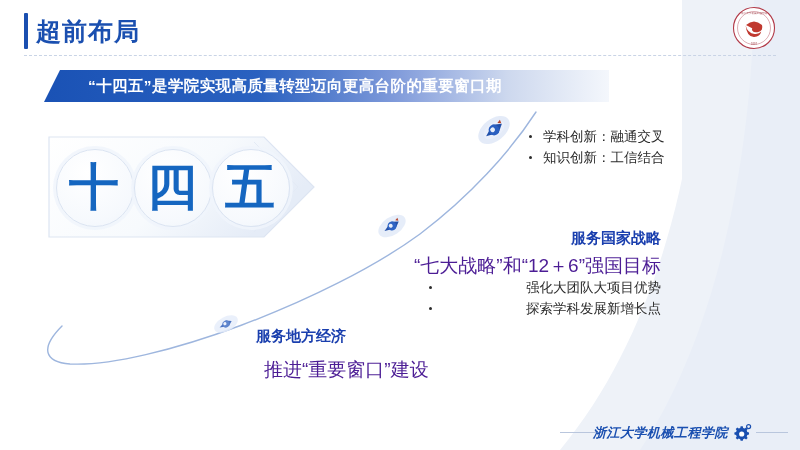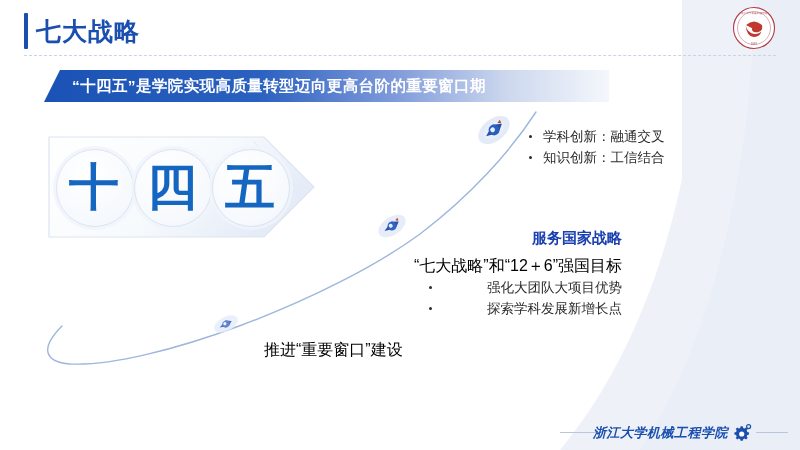--- a/index.html
+++ b/index.html
@@ -70,21 +70,21 @@
     left: 44px; top: 70px;
     width: 565px; height: 32px;
   }
   .banner-shape {
     position: absolute;
     left: 0; top: 0;
     width: 565px; height: 32px;
   }
   .banner-text {
     position: absolute;
-    left: 28px; top: 0;
+    left: 44px; top: 0;
     height: 32px;
     line-height: 32px;
     font-size: 15.5px;
     font-weight: bold;
     color: #ffffff;
     letter-spacing: 0.4px;
     white-space: nowrap;
   }
 
   
@@ -121,22 +121,22 @@
   
   .milestone { position: absolute; }
   .ms-head {
     font-size: 15px;
     font-weight: bold;
     color: #1a3fae;
     white-space: nowrap;
     line-height: 20px;
   }
   .ms-lead {
-    font-size: 16px;
-    color: #000000;
+    font-size: 19px;
+    color: #4c1d95;
     white-space: nowrap;
     line-height: 21px;
   }
   .ms-list {
     margin: 0; padding: 0;
     list-style: none;
   }
   .ms-list li {
     position: relative;
     padding-left: 17px;
@@ -208,21 +208,21 @@
 
 <div id="slide">
 
   <div class="bg-rightband"></div>
   <svg class="bg-curve-right" viewBox="0 0 800 450" preserveAspectRatio="none">
     <path d="M 800 0 L 800 450 L 560 450 C 660 330 700 150 702 0 Z" fill="#eef2f8"></path>
     <path d="M 800 0 L 800 450 L 640 450 C 720 330 752 150 754 0 Z" fill="#e9eef7"></path>
   </svg>
 
   <div class="title-accent"></div>
-  <div class="page-title">七大战略</div>
+  <div class="page-title">超前布局</div>
   <div class="title-divider"></div>
 
   <svg class="seal-logo" viewBox="0 0 44 44">
     <circle cx="22" cy="22" r="20.5" fill="#ffffff" stroke="#b23a48" stroke-width="1.1"></circle>
     <circle cx="22" cy="22" r="16.5" fill="#ffffff" stroke="#cf8a93" stroke-width="0.7"></circle>
     <path d="M 14 19 q 8 -7 16 0 q 1.6 5.4 -3.6 7 q -4.4 1.2 -6.2 -1.6 q -1 -2.2 1.6 -3.2 q 2.4 -0.8 3.2 1 q -0.4 2 -2.6 1.4" fill="#c0392f"></path>
     <path d="M 13.6 19.4 q 2 7.6 9 8.6 q 4.4 0.5 6.6 -2.4 q -1.2 5.6 -7.4 5.4 q -7 -0.4 -8.2 -11.6 z" fill="#c0392f"></path>
     <g fill="#9e3b44" font-size="2.6" font-family="'Liberation Sans', sans-serif">
       <text x="22" y="8.3" text-anchor="middle">浙江大学机械工程学院</text>
       <text x="22" y="38.6" text-anchor="middle">1897</text>
@@ -307,20 +307,21 @@
   <div class="milestone" id="ms-nation">
     <div class="ms-head">服务国家战略</div>
     <div class="ms-lead">“七大战略”和“12＋6”强国目标</div>
     <ul class="ms-list">
       <li>强化大团队大项目优势</li>
       <li>探索学科发展新增长点</li>
     </ul>
   </div>
 
   <div class="milestone" id="ms-local">
+    <div class="ms-head">服务地方经济</div>
     <div class="ms-lead">推进“重要窗口”建设</div>
   </div>
 
   <div class="footer-line-left"></div>
   <div class="footer-text">浙江大学机械工程学院</div>
   <svg class="footer-gear" viewBox="0 0 20 20">
     <g fill="#1a4fb0">
       <path d="M 8.6 3.2 h 2.2 l 0.35 1.7 l 1.5 0.62 l 1.45 -0.95 l 1.55 1.55 l -0.95 1.45 l 0.62 1.5 l 1.7 0.35 v 2.2 l -1.7 0.35 l -0.62 1.5 l 0.95 1.45 l -1.55 1.55 l -1.45 -0.95 l -1.5 0.62 l -0.35 1.7 h -2.2 l -0.35 -1.7 l -1.5 -0.62 l -1.45 0.95 l -1.55 -1.55 l 0.95 -1.45 l -0.62 -1.5 l -1.7 -0.35 v -2.2 l 1.7 -0.35 l 0.62 -1.5 l -0.95 -1.45 l 1.55 -1.55 l 1.45 0.95 l 1.5 -0.62 z"></path>
       <circle cx="9.7" cy="11.0" r="2.6" fill="#ffffff"></circle>
       <circle cx="16.6" cy="3.6" r="2.0" fill="none" stroke="#1a4fb0" stroke-width="1.2"></circle>

